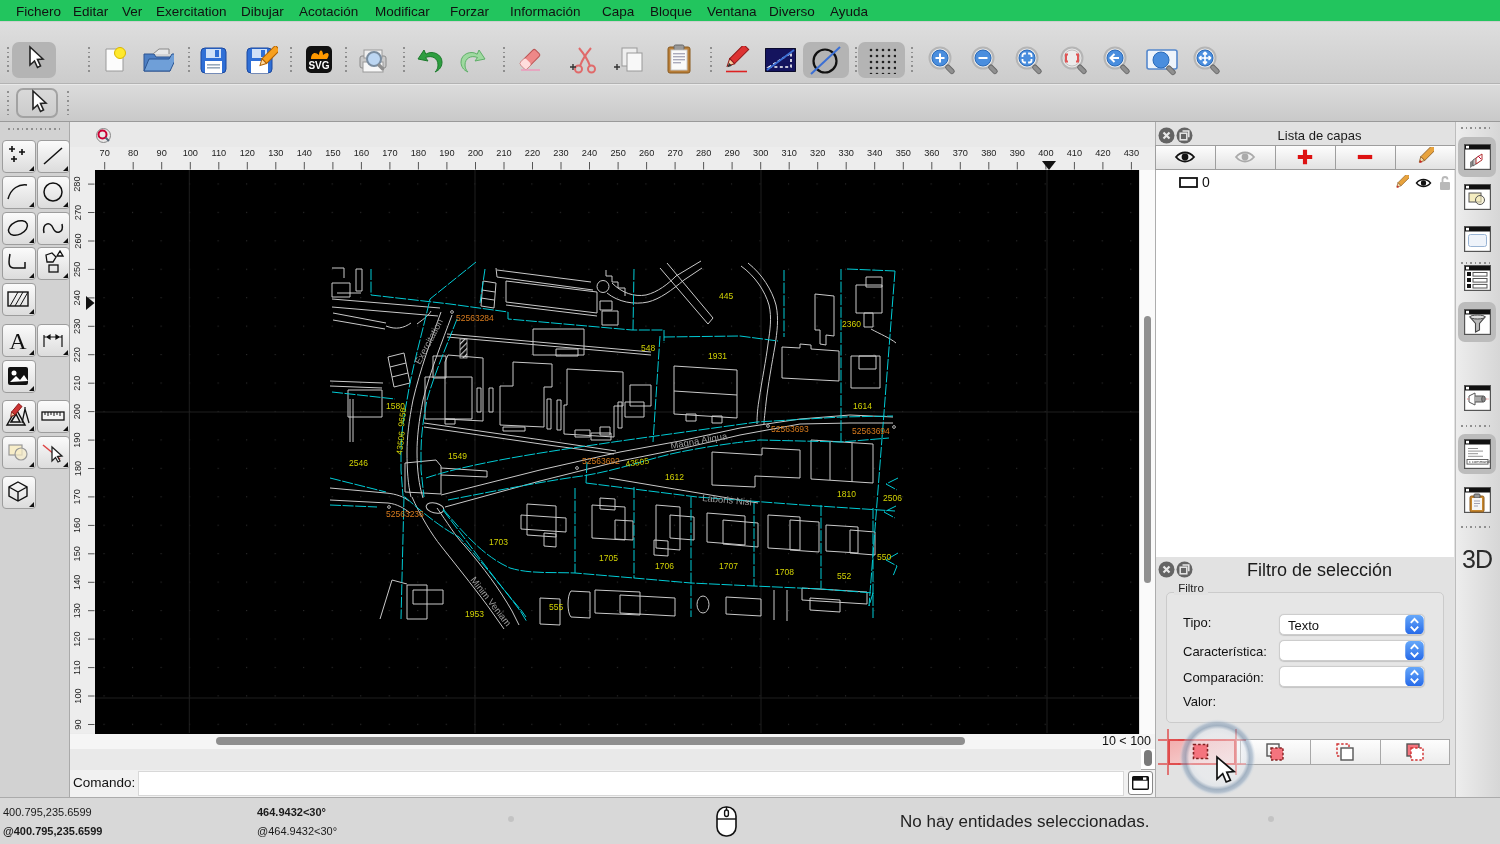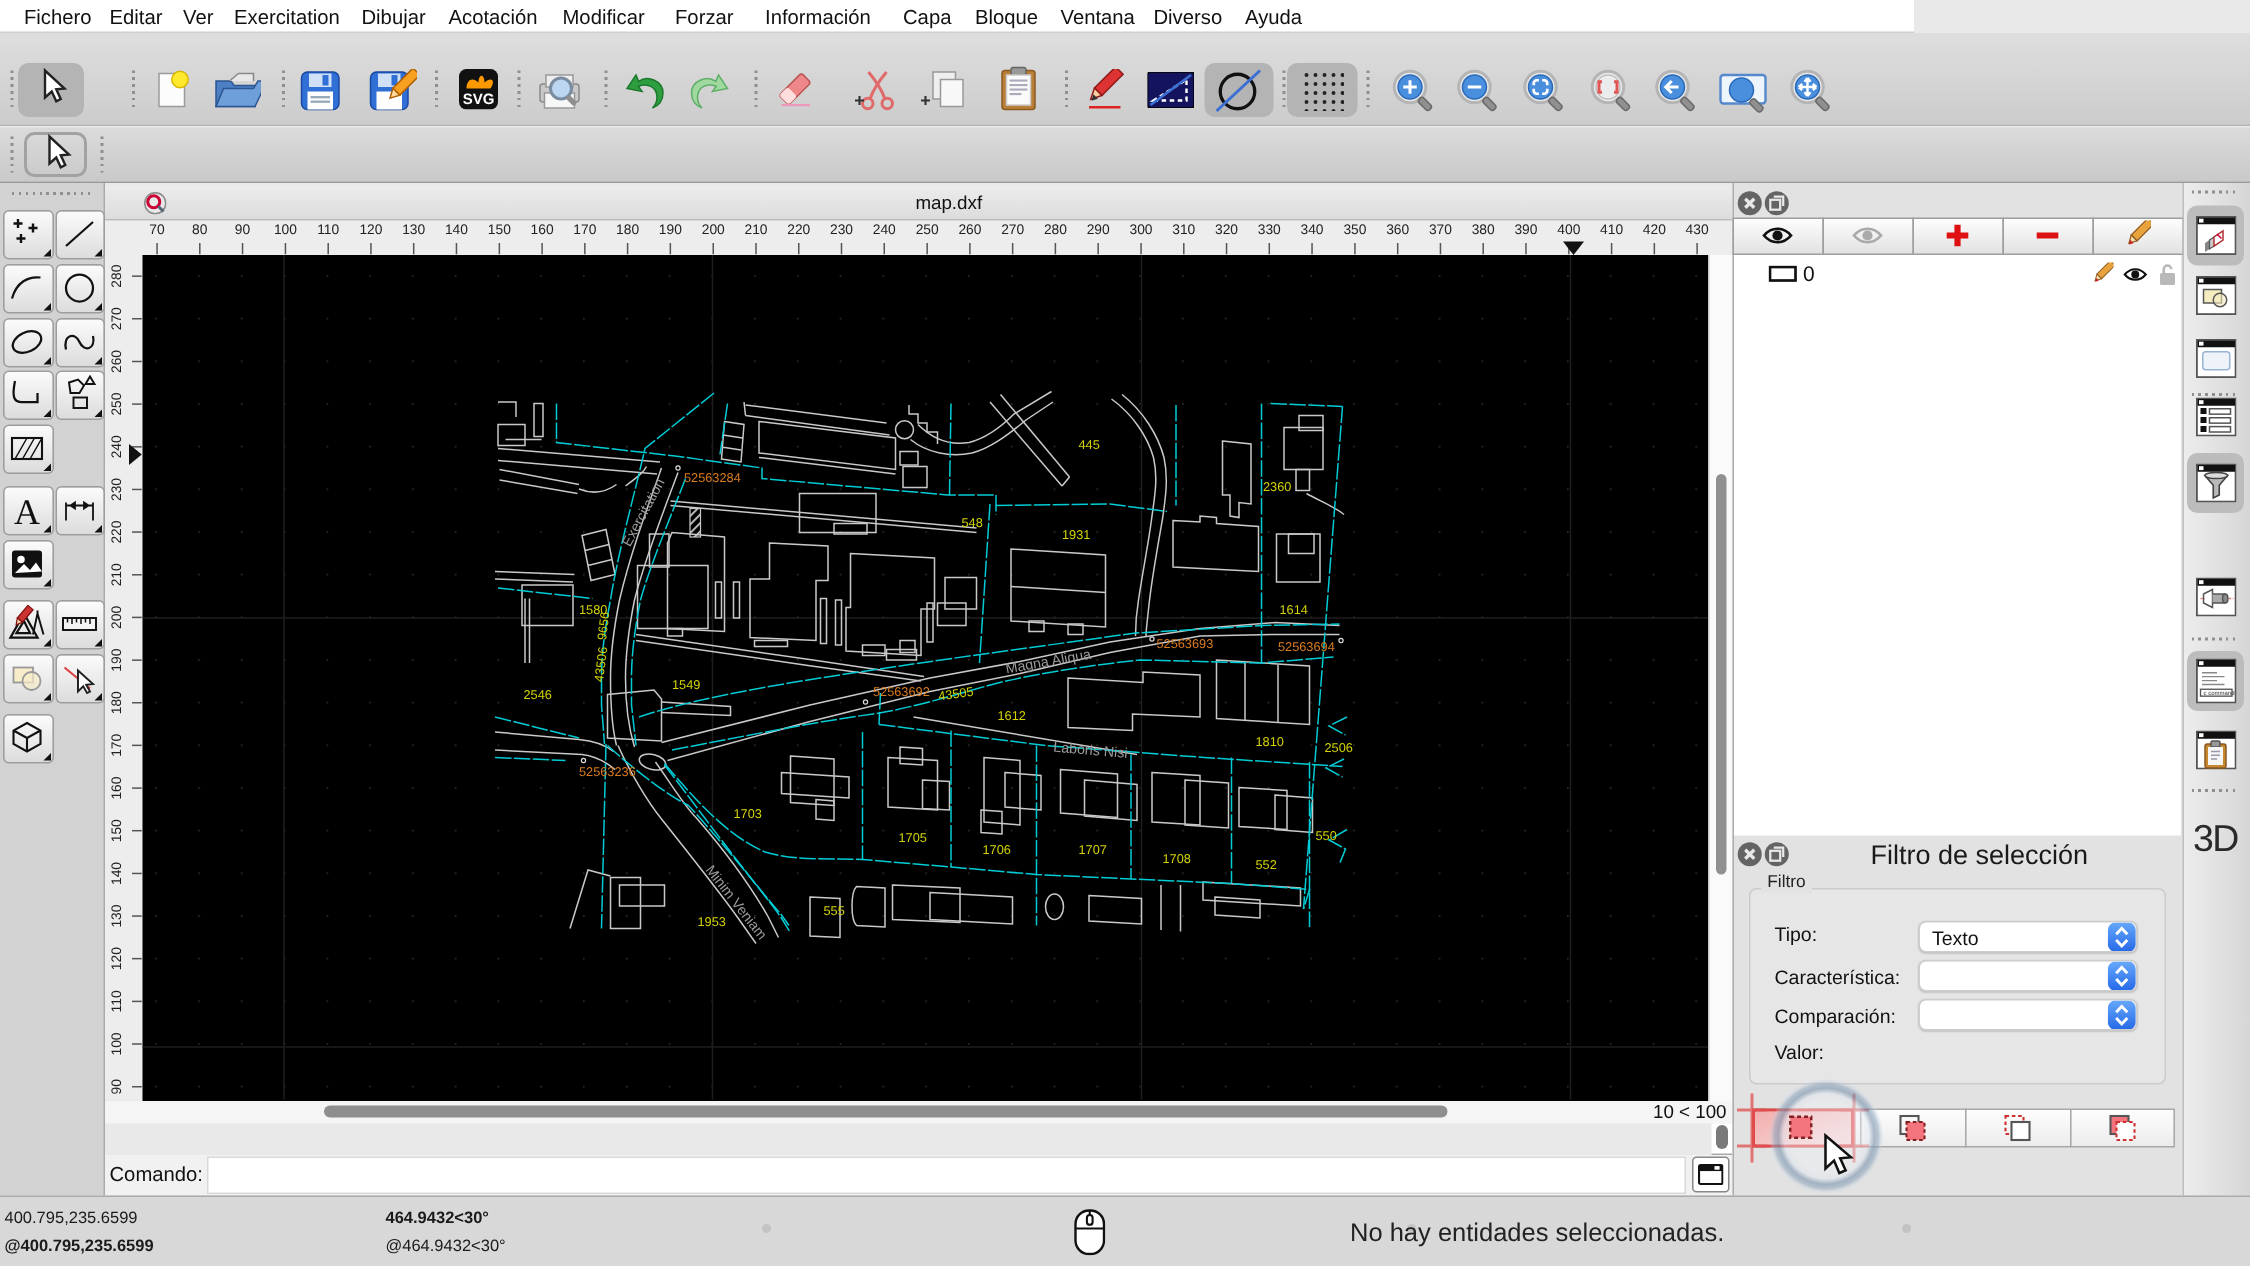--- a/index.html
+++ b/index.html
@@ -5,21 +5,21 @@
 html,body{width:1500px;height:844px;overflow:hidden;font-family:"Liberation Sans",sans-serif;background:#e9e9e9}
 .abs{position:absolute}
 #root{position:absolute;left:0;top:0;width:1500px;height:844px}
 .vsep{width:2px;background-image:repeating-linear-gradient(180deg,#8f8f8f 0px,#8f8f8f 1.6px,transparent 1.6px,transparent 4.6px)}
 .hsep{height:2px;background-image:repeating-linear-gradient(90deg,#8f8f8f 0px,#8f8f8f 1.6px,transparent 1.6px,transparent 4.6px)}
 .palbtn{background:linear-gradient(#fbfbfb,#dcdcdc);border:1px solid #9d9d9d;border-radius:4px}
 .tri{position:absolute;right:1px;bottom:1px;width:0;height:0;border-left:5px solid transparent;border-bottom:5px solid #111}
 .dockbtn{background:linear-gradient(#fdfdfd,#e2e2e2);border:1px solid #9e9e9e}
 </style></head><body>
 <div id="root">
-<div class="abs" style="left:0px;top:0px;width:1276px;height:22px;background:#ffffff;font-size:13.5px;color:#111;border-bottom:1px solid #cfcfcf">
+<div class="abs" style="left:0px;top:0px;width:1500px;height:22px;background:#22c55e;font-size:13.5px;color:#111;border-bottom:1px solid #cfcfcf">
       <span style="position:absolute;left:16px;top:4px">Fichero</span>
       <span style="position:absolute;left:73px;top:4px">Editar</span>
       <span style="position:absolute;left:122px;top:4px">Ver</span>
       <span style="position:absolute;left:156px;top:4px">Exercitation</span>
       <span style="position:absolute;left:241px;top:4px">Dibujar</span>
       <span style="position:absolute;left:299px;top:4px">Acotación</span>
       <span style="position:absolute;left:375px;top:4px">Modificar</span>
       <span style="position:absolute;left:450px;top:4px">Forzar</span>
       <span style="position:absolute;left:510px;top:4px">Información</span>
       <span style="position:absolute;left:602px;top:4px">Capa</span>
@@ -324,21 +324,20 @@
       <path d="M3 6 L20 20" stroke="#d44" stroke-width="1.5"></path>
       <path d="M12 8 L12 22 L15.5 18.5 L18 23 L20 22 L17.5 17.5 L22 17 Z" fill="#fff" stroke="#222" stroke-width="1.3"></path>
     </svg>
 <div class="abs palbtn" style="left:2px;top:476px;width:33.5px;height:33px">
       <div class="tri"></div>
     </div>
 <svg class="abs" style="left:5px;top:479px" width="26" height="27" viewBox="0 0 26 27">
       <path d="M13 3 L22 8 L22 17 L13 22 L4 17 L4 8 Z M4 8 L13 13 L22 8 M13 13 L13 22" stroke="#111" fill="none" stroke-width="1.4"></path>
     </svg>
 <div class="abs" style="left:70px;top:122px;width:1085px;height:675px;background:#e9e9e9"></div>
-<div class="abs" style="left:70px;top:124px;width:1085px;height:23px;background:linear-gradient(#ececec,#dcdcdc);border-bottom:1px solid #bbb;font-size:12.5px;color:#111;text-align:center;text-indent:40px;line-height:23px">map.dxf</div>
 <svg class="abs" style="left:96px;top:128px" width="15" height="15" viewBox="0 0 15 15">
       <circle cx="7.5" cy="7.5" r="7" fill="#e8e8e8" stroke="#888"></circle>
       <circle cx="6.5" cy="6.5" r="4" fill="none" stroke="#c03" stroke-width="2"></circle>
       <path d="M9.5 9.5 L13 13" stroke="#567" stroke-width="2"></path>
     </svg>
 <svg class="abs" style="left:70px;top:147px" width="1085" height="650" viewBox="70 147 1085 650">
       <rect x="70" y="147" width="1085" height="23" fill="#ededed"></rect>
       <rect x="70" y="170" width="25" height="563.5" fill="#ededed"></rect>
       <text x="104.7" y="156" font-size="9.2" fill="#222" text-anchor="middle">70</text>
       <line x1="104.7" y1="162" x2="104.7" y2="169.5" stroke="#555" stroke-width="1"></line>
@@ -666,20 +665,21 @@
 <div class="abs" style="left:70px;top:769.5px;width:1085px;height:27.5px;background:#f1f1f1"></div>
 <div class="abs" style="left:73px;top:771px;width:64px;height:24px;font-size:13.5px;color:#111;line-height:24px">Comando:</div>
 <div class="abs" style="left:138px;top:770.5px;width:986px;height:25px;background:#fff;border:1px solid #d8d8d8"></div>
 <div class="abs" style="left:1128px;top:771px;width:25px;height:24px;background:#fff;border:1px solid #888;border-radius:3px"></div>
 <svg class="abs" style="left:1132px;top:776px" width="17" height="14" viewBox="0 0 17 14">
       <rect x="0.7" y="0.7" width="15.6" height="12.6" rx="1" fill="#fff" stroke="#111" stroke-width="1.4"></rect>
       <rect x="0.7" y="0.7" width="15.6" height="4" fill="#111"></rect>
       <rect x="11" y="1.4" width="3.4" height="2.4" fill="#fff"></rect>
     </svg>
 <div class="abs" style="left:1155px;top:122px;width:300px;height:675px;background:#e2e2e2;border-left:1px solid #adadad"></div>
+<div class="abs" style="left:1156px;top:125px;width:299px;height:22px;font-size:13px;color:#1a1a1a;text-align:center;text-indent:28px;line-height:22px">Lista de capas</div>
 <svg class="abs" style="left:1158px;top:127px" width="17" height="17" viewBox="0 0 17 17">
       <circle cx="8.5" cy="8.5" r="8" fill="#646464"></circle>
       <path d="M5.5 5.5 L11.5 11.5 M11.5 5.5 L5.5 11.5" stroke="#e8e8e8" stroke-width="2.2"></path>
     </svg>
 <svg class="abs" style="left:1176px;top:127px" width="17" height="17" viewBox="0 0 17 17">
       <circle cx="8.5" cy="8.5" r="8" fill="#646464"></circle>
       <rect x="4.2" y="6.2" width="6.6" height="6.6" fill="none" stroke="#e8e8e8" stroke-width="1.5"></rect>
       <path d="M6.5 4 L12.8 4 L12.8 10.3" fill="none" stroke="#e8e8e8" stroke-width="1.5"></path>
     </svg>
 <div class="abs dockbtn" style="left:1155px;top:144.5px;width:60.5px;height:25.5px"></div>

